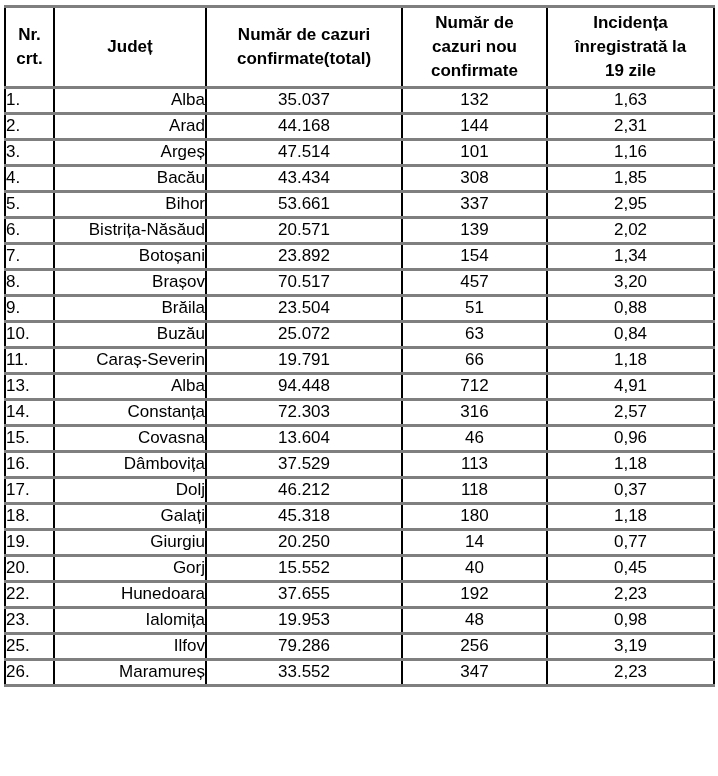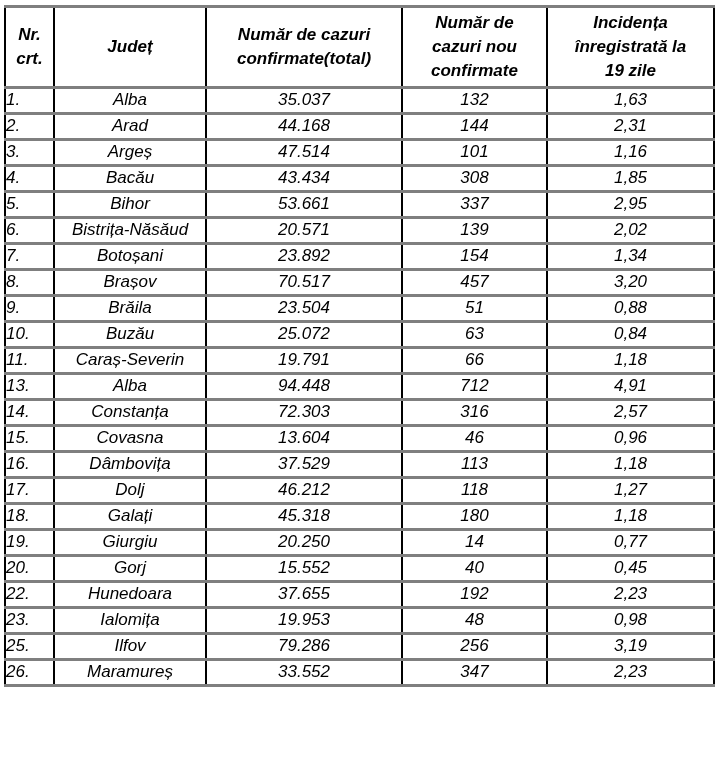--- a/index.html
+++ b/index.html
@@ -12,21 +12,20 @@
     height: 776px;
     overflow: hidden;
     font-family: "Liberation Sans", "DejaVu Sans", sans-serif;
     color: #000000;
   }
   #table-wrap {
     position: absolute;
     left: 4px;
     top: 5px;
     width: 645px;
-    font-style: italic;
   }
   table.covid-table {
     border-collapse: collapse;
     table-layout: fixed;
     width: 709px;
     background: #ffffff;
   }
   table.covid-table col.c-nr     { width: 49px; }
   table.covid-table col.c-judet  { width: 152px; }
   table.covid-table col.c-total  { width: 196px; }
@@ -56,21 +55,21 @@
   table.covid-table tbody td {
     height: 26px;
     font-size: 17px;
     line-height: 1.1;
   }
   td.cell-nr {
     text-align: left;
     padding-left: 7px;
   }
   td.cell-judet {
-    text-align: center;
+    text-align: right;
     padding-left: 9px;
   }
   td.cell-total,
   td.cell-nou,
   td.cell-incid {
     text-align: center;
   }
   th.h-nr   { padding-left: 2px; padding-right: 2px; }
 </style>
 </head>
@@ -214,21 +213,21 @@
           <td class="cell-judet">Dâmbovița</td>
           <td class="cell-total">37.529</td>
           <td class="cell-nou">113</td>
           <td class="cell-incid">1,18</td>
         </tr>
         <tr>
           <td class="cell-nr">17.</td>
           <td class="cell-judet">Dolj</td>
           <td class="cell-total">46.212</td>
           <td class="cell-nou">118</td>
-          <td class="cell-incid">1,27</td>
+          <td class="cell-incid">0,37</td>
         </tr>
         <tr>
           <td class="cell-nr">18.</td>
           <td class="cell-judet">Galați</td>
           <td class="cell-total">45.318</td>
           <td class="cell-nou">180</td>
           <td class="cell-incid">1,18</td>
         </tr>
         <tr>
           <td class="cell-nr">19.</td>

